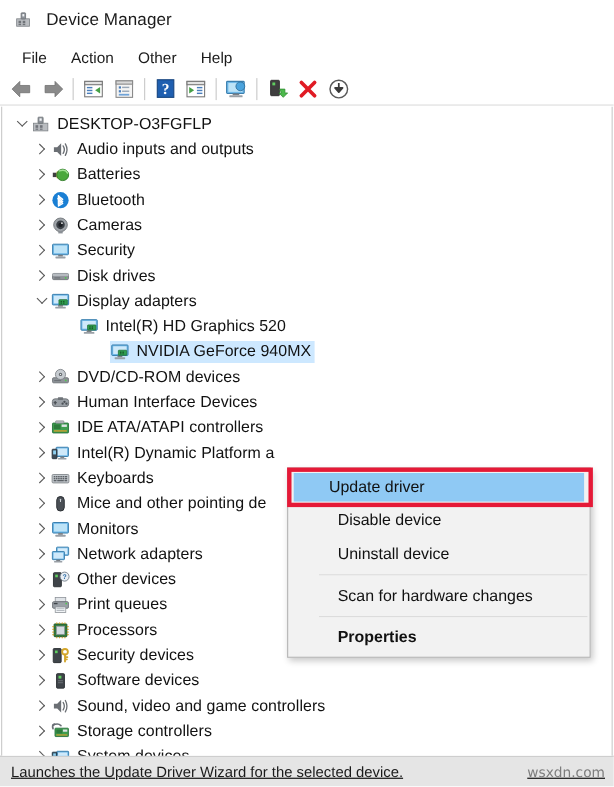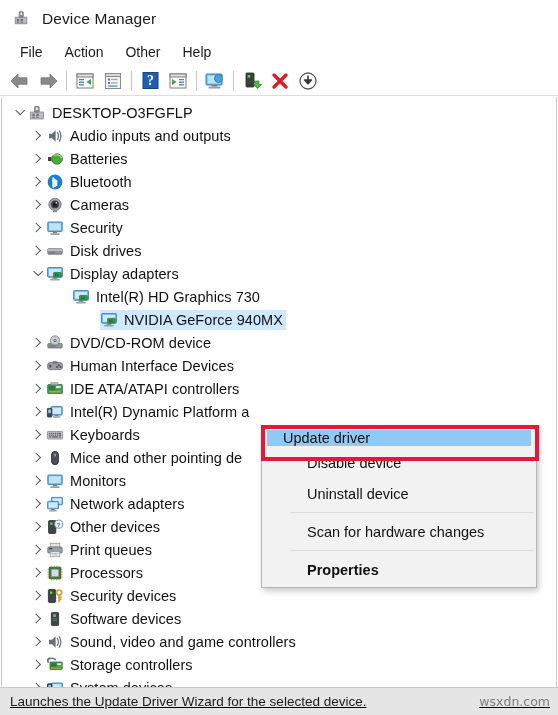--- a/index.html
+++ b/index.html
@@ -169,22 +169,22 @@
     box-sizing: border-box;
     border: 4px solid #e51937;
     z-index: 45;
     pointer-events: none;
   }
   .ctx-item.active {
     background: #8fc9f4;
     position: relative;
     z-index: 41;
     margin: 3px 5px 1px 5px;
-    height: 16px;
-    padding-left: 16px;
+    height: 26px;
+    padding-left: 32px;
   }
 
   
   .statusbar {
     height: 28px;
     flex: 0 0 28px;
     background: #e5e5e5;
     border-top: 1px solid #c9c9c9;
     display: flex;
     align-items: center;
@@ -468,21 +468,21 @@
                 <rect x="2.9" y="3.8" width="12.2" height="7" fill="#cfe9fa"></rect>
                 <rect x="6.8" y="12.2" width="4.4" height="1.6" fill="#7b7f84"></rect>
                 <rect x="4.2" y="13.8" width="9.6" height="1.7" rx="0.5" fill="#9aa0a6"></rect>
                 <rect x="7.6" y="7.4" width="7.6" height="4.6" rx="0.5" fill="#2f9e4f" stroke="#1f6e37" stroke-width="0.7"></rect>
                 <rect x="9.1" y="8.6" width="1.3" height="1.3" fill="#1b5a2c"></rect>
                 <rect x="11.3" y="8.6" width="1.3" height="1.3" fill="#1b5a2c"></rect>
                 <rect x="9.1" y="10.2" width="1.3" height="0.9" fill="#1b5a2c"></rect>
                 <rect x="11.3" y="10.2" width="1.3" height="0.9" fill="#1b5a2c"></rect>
               </svg>
             </span>
-            <span class="lbl">Intel(R) HD Graphics 730</span>
+            <span class="lbl">Intel(R) HD Graphics 520</span>
           </span>
         </div>
         <div class="row d2 selected">
           <span class="twisty"></span>
           <span class="lbl-wrap">
             <span class="ico">
               <svg class="ic" viewBox="0 0 18 18">
                 <rect x="1.6" y="2.6" width="14.8" height="9.6" rx="0.7" fill="#6fb8e8" stroke="#3b7fae" stroke-width="0.9"></rect>
                 <rect x="2.9" y="3.8" width="12.2" height="7" fill="#cfe9fa"></rect>
                 <rect x="6.8" y="12.2" width="4.4" height="1.6" fill="#7b7f84"></rect>
@@ -505,21 +505,21 @@
             <span class="ico">
               <svg class="ic" viewBox="0 0 18 18">
                 <rect x="1.8" y="9.4" width="14.4" height="4.6" rx="0.9" fill="#8f9499" stroke="#6a6e73" stroke-width="0.8"></rect>
                 <rect x="3.3" y="11.4" width="6.3" height="1.1" fill="#6d7176"></rect>
                 <circle cx="13.7" cy="11.8" r="0.8" fill="#4ec94e"></circle>
                 <circle cx="9" cy="6.4" r="4.6" fill="#c6cbd0" stroke="#7e8388" stroke-width="0.8"></circle>
                 <circle cx="9" cy="6.4" r="1.5" fill="#5f6469"></circle>
                 <circle cx="9" cy="6.4" r="0.6" fill="#eef1f3"></circle>
               </svg>
             </span>
-            <span class="lbl">DVD/CD-ROM device</span>
+            <span class="lbl">DVD/CD-ROM devices</span>
           </span>
         </div>
         <div class="row d1">
           <span class="twisty">
             <i class="chev right"></i>
           </span>
           <span class="lbl-wrap">
             <span class="ico">
               <svg class="ic" viewBox="0 0 18 18">
                 <rect x="1.6" y="5.6" width="14.8" height="7" rx="2.4" fill="#9aa0a6" stroke="#6a6e73" stroke-width="0.8"></rect>

